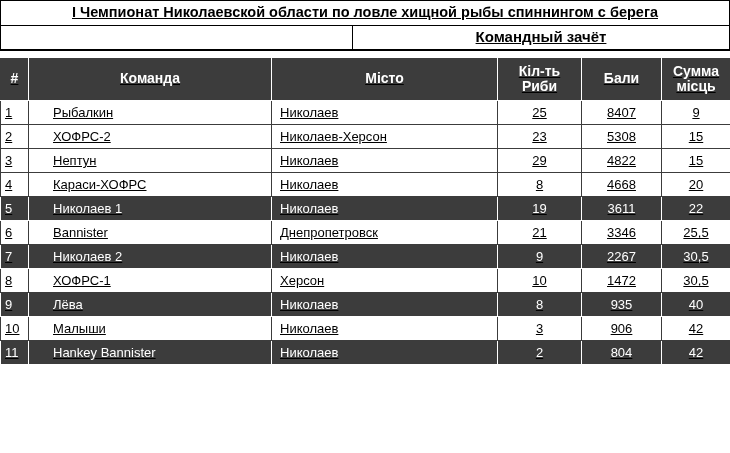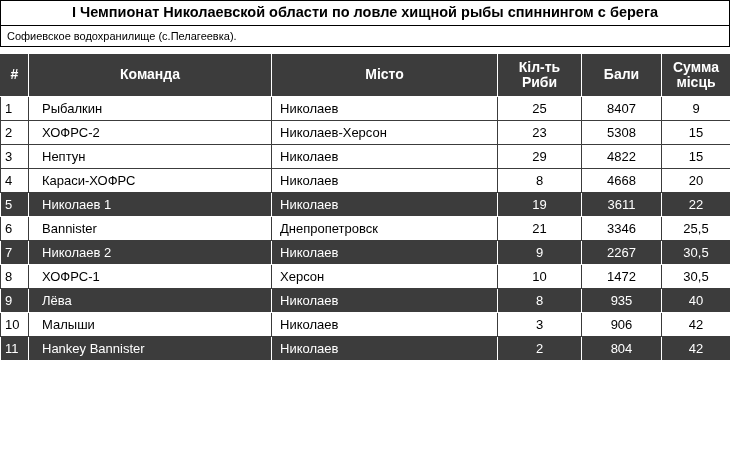--- a/index.html
+++ b/index.html
@@ -12,20 +12,21 @@
     height: 453px;
     font-family: "Liberation Sans", sans-serif;
     color: #000000;
     overflow: hidden;
   }
   .page {
     width: 670px;
     height: 453px;
     position: relative;
     box-sizing: border-box;
+    text-decoration: underline;
   }
 
   
   .title-block {
     border: 1px solid #000;
     border-bottom: none;
     box-sizing: border-box;
     width: 730px;
   }
   .title-row {
@@ -126,37 +127,40 @@
   tbody tr.light td {
     background: #ffffff;
     color: #000000;
     border-color: #3c3c3c;
   }
   tbody tr.light td.c-num,
   tbody tr.light td.c-team {
     border-left-color: #3c3c3c;
   }
   td.c-num  { text-align: left;   padding-left: 4px; }
-  td.c-team { text-align: left;   padding-left: 13px; }
+  td.c-team { text-align: left;   padding-left: 24px; }
   td.c-city { text-align: left;   padding-left: 8px; }
   td.c-fish { text-align: center; }
   td.c-score{ text-align: center; }
   td.c-sum  { text-align: center; }
 </style>
 </head>
 <body>
 
 <div class="page">
 
   <div class="title-block">
     <div class="title-row">
       <div class="title-main">I Чемпионат Николаевской области по ловле хищной рыбы спиннингом с берега</div>
     </div>
+    <div class="title-row">
+      <div class="title-left-cell"></div>
+      <div class="title-sub">Командный зачёт</div>
+    </div>
     <div class="place-row">
-      <div class="place-cell">Софиевское водохранилище (с.Пелагеевка).</div>
     </div>
   </div>
 
   <div class="gap"></div>
 
   <table class="results">
     <colgroup>
       <col class="col-num">
         <col class="col-team">
         <col class="col-city">

